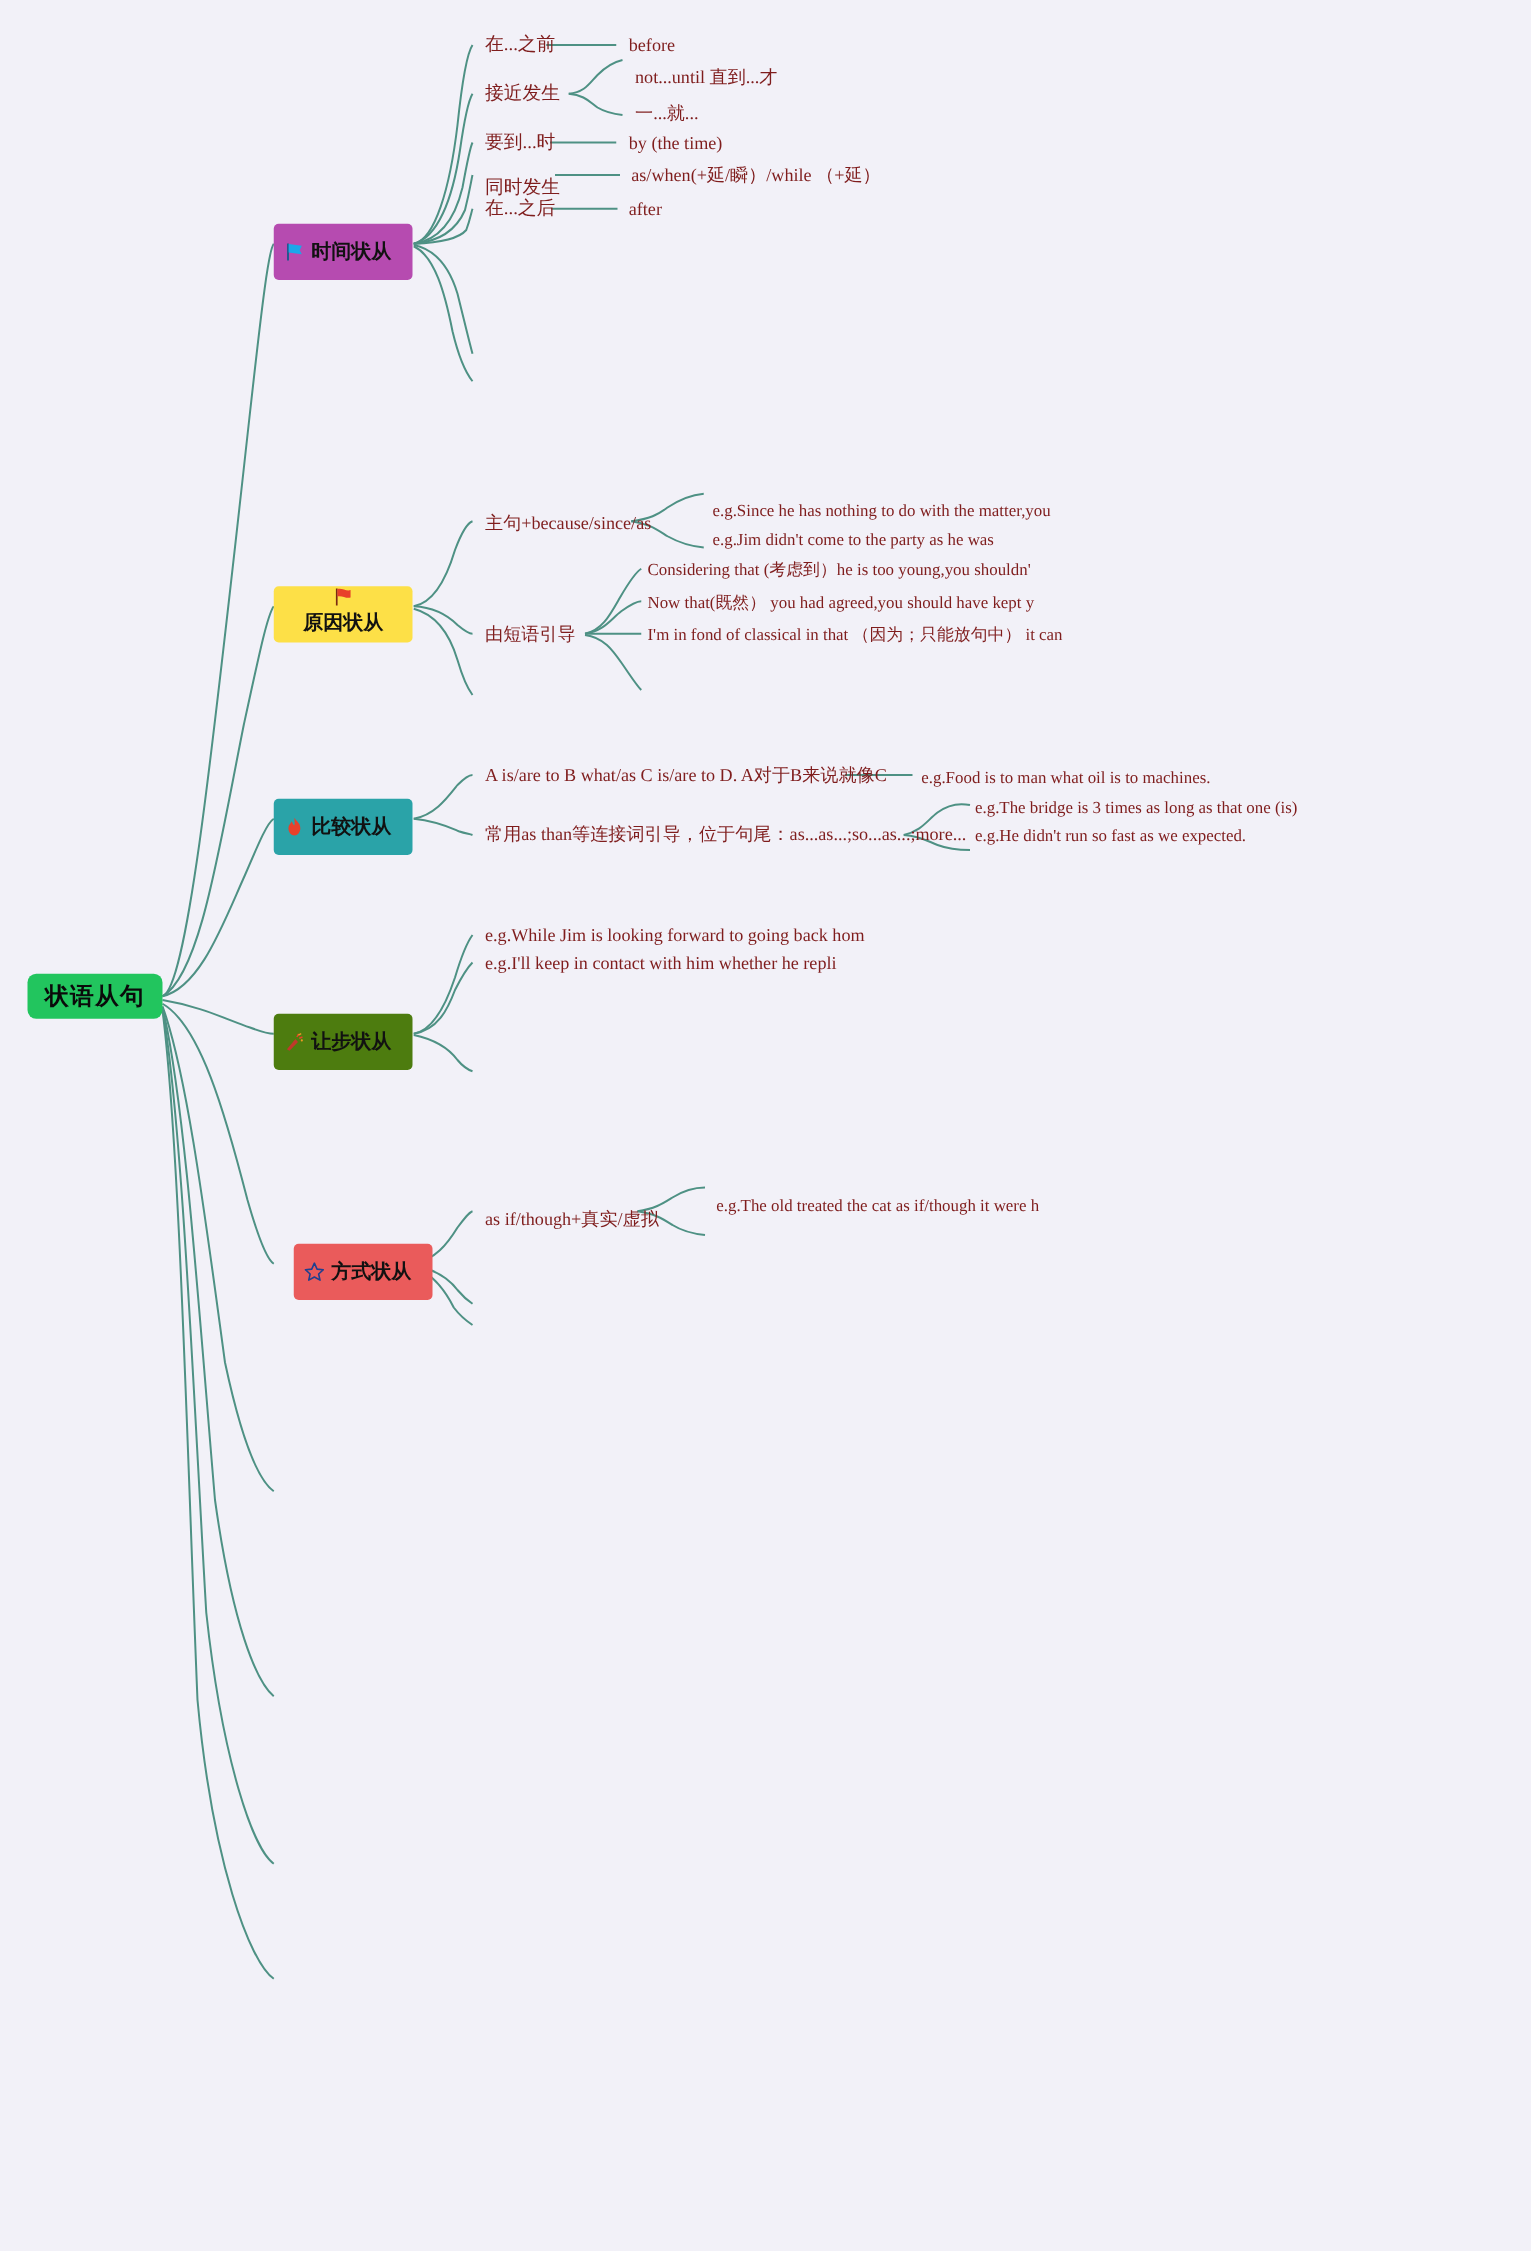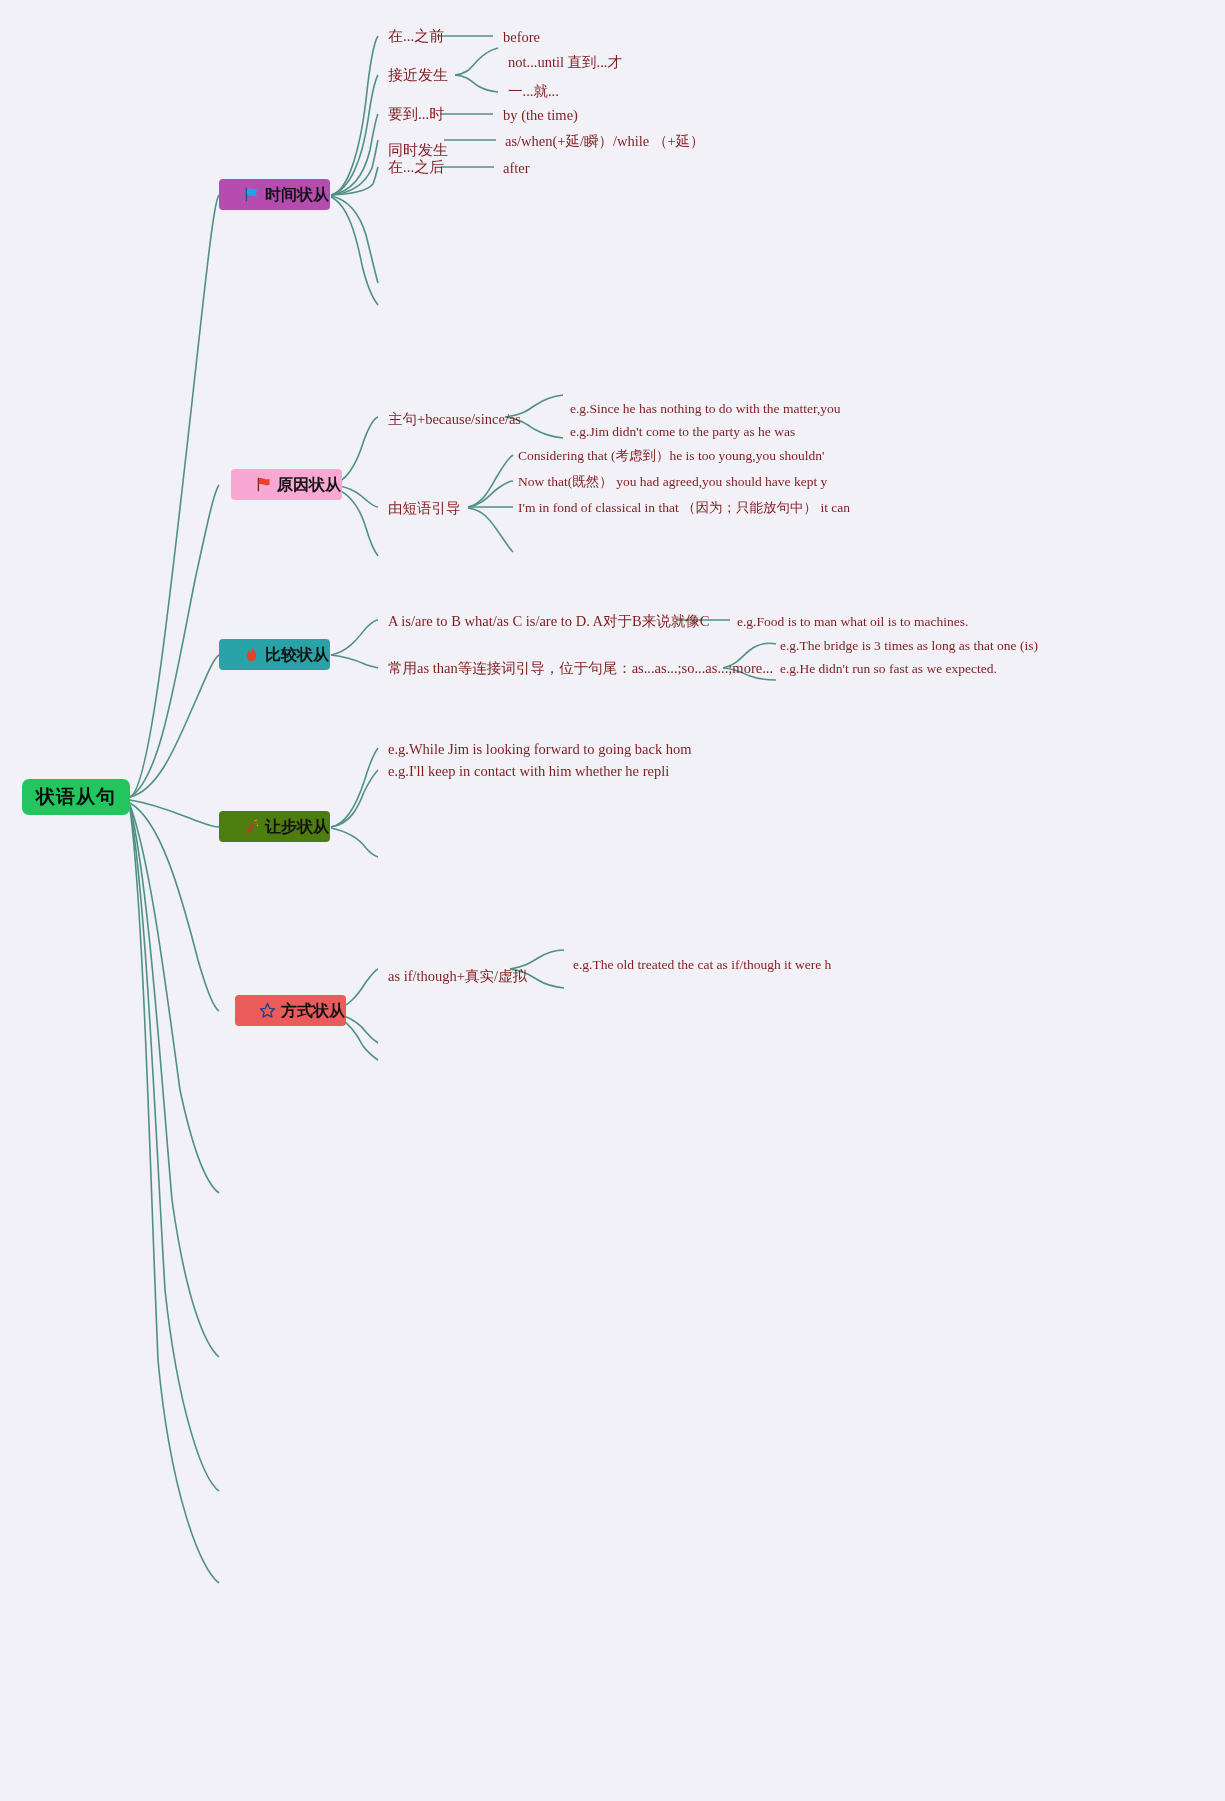--- a/index.html
+++ b/index.html
@@ -18,31 +18,31 @@
     position:absolute;left:22px;top:779px;
     width:108px;height:36px;
     background:#22c55e;border-radius:7px;
     display:flex;align-items:center;justify-content:center;
     color:#0a0a0a;font-size:19px;font-weight:bold;letter-spacing:1px;
     font-family:"Liberation Sans","DejaVu Sans",sans-serif;
   }
 
   
   .topic{
-    position:absolute;height:31px;width:111px;border-radius:4px;
+    position:absolute;height:45px;width:111px;border-radius:4px;
     display:flex;align-items:center;gap:5px;
-    padding:0 24px;box-sizing:border-box;
+    padding:0 8px;box-sizing:border-box;
     font-size:16px;font-weight:bold;color:#111;
     font-family:"Liberation Sans","DejaVu Sans",sans-serif;
   }
   .topic .tlabel{line-height:1;white-space:nowrap;}
   .topic .ico{width:17px;height:17px;flex:0 0 17px;display:block;}
 
   .topic.t-time{left:219px;top:179px;background:#b64bb0;}
-  .topic.t-cause{left:231px;top:469px;background:#f9a8d4;}
+  .topic.t-cause{left:219px;top:469px;background:#fde047;flex-direction:column;}
   .topic.t-compare{left:219px;top:639px;background:#2aa3a8;}
   .topic.t-concede{left:219px;top:811px;background:#4d7c0f;}
   .topic.t-manner{left:219px;top:995px;background:#ea5b5b;margin-left:16px;}
 
   
   .leaf{
     position:absolute;white-space:nowrap;
     font-family:"Liberation Serif","DejaVu Serif",serif;
     color:#7f1d1d;line-height:1;
   }

